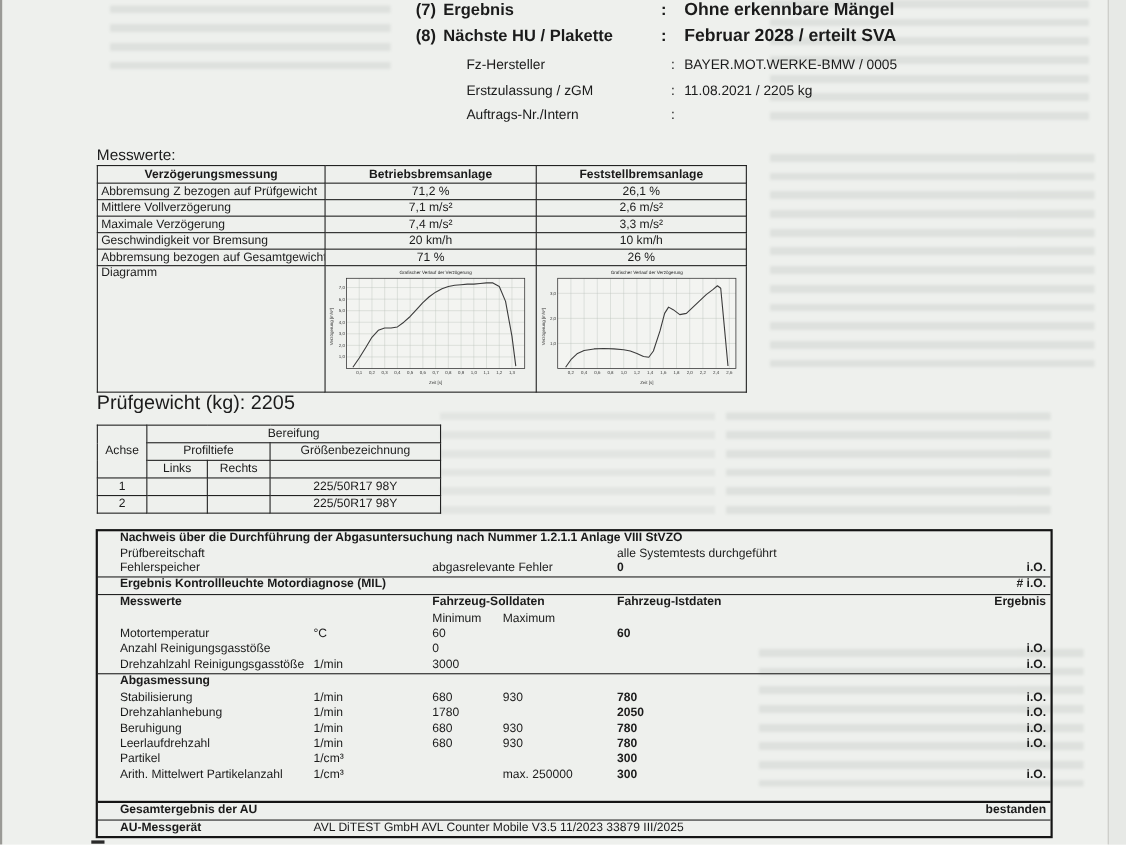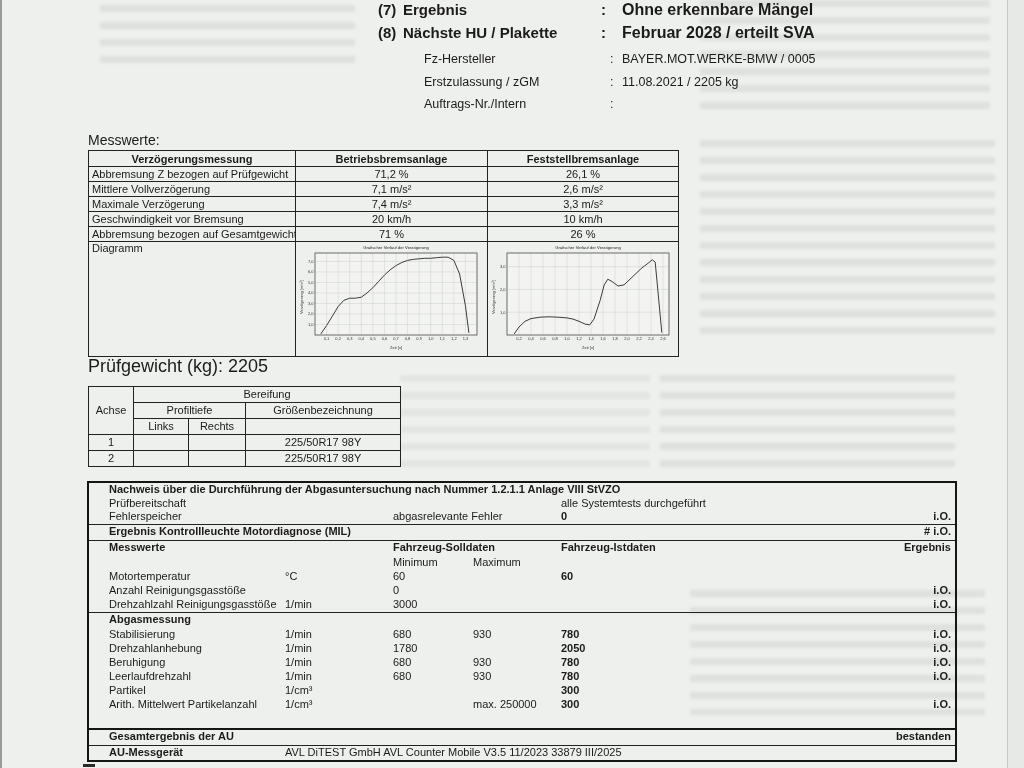--- a/index.html
+++ b/index.html
@@ -46,21 +46,21 @@
   .ax{position:absolute;left:88px;top:386px;width:312px;}
   .ax td{border:1px solid #222;font-size:11px;text-align:center;height:15px;line-height:13px;padding:0 2px;white-space:nowrap;}
   
   .au{position:absolute;left:87px;top:481px;width:866px;border:2px solid #151515;}
   .au .r{position:relative;height:14px;line-height:13px;font-size:11px;white-space:nowrap;}
   .au .h15{height:15px;text-align:right;}
   .au .h13{height:13px;}
   .au .l{position:absolute;left:20px;}
   .au .u{position:absolute;left:196px;}
   .au .mn{position:absolute;left:292px;margin-left:12px;}
-  .au .mx{position:absolute;left:384px;}
+  .au .mx{position:absolute;left:368px;}
   .au .ist{position:absolute;left:472px;font-weight:bold;}
   .au .res{position:absolute;right:4px;font-weight:bold;}
   .b{font-weight:bold;}
   .bt{border-top:1px solid #222;}
   .bt2{border-top:2px solid #151515;margin-top:16px;}
 </style>
 </head>
 <body>
 
 <div id="page">

